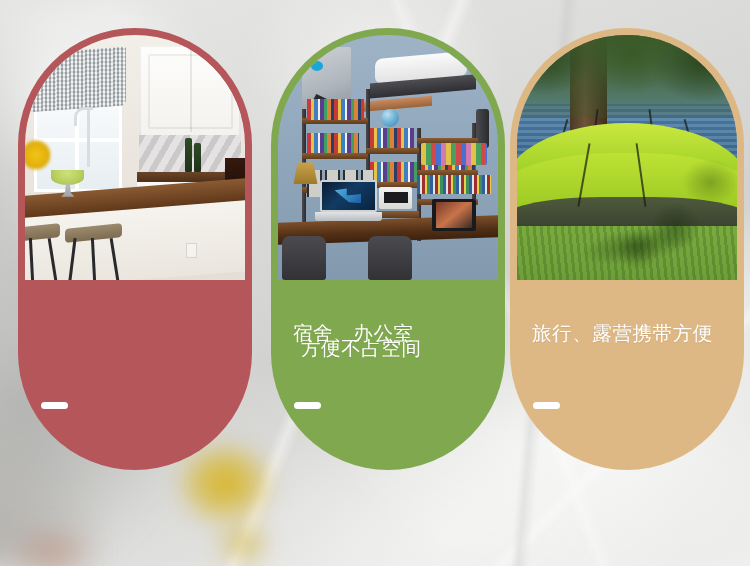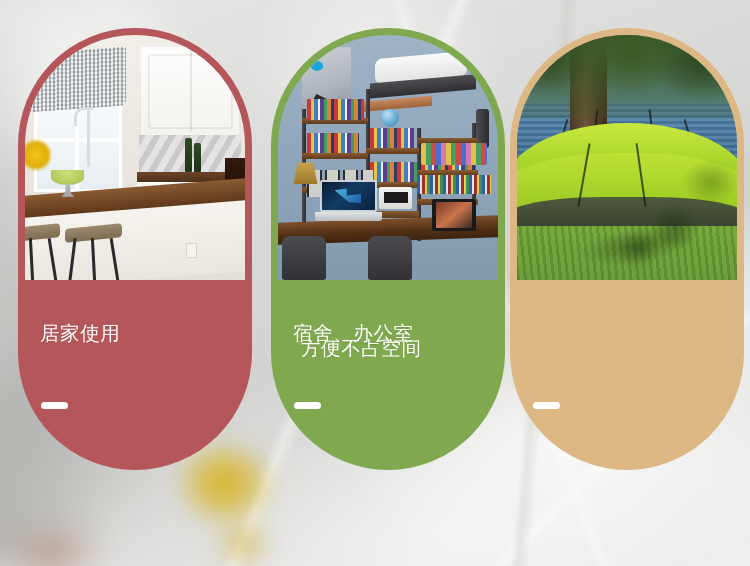--- a/index.html
+++ b/index.html
@@ -428,21 +428,20 @@
             <div class="leg l3"></div>
           </div>
         <div class="k-stool s2">
             <div class="seat"></div>
             <div class="leg l1"></div>
             <div class="leg l2"></div>
             <div class="leg l3"></div>
           </div>
       </div>
     </div>
-    <div class="card-text" style="top:293px;">居家使用</div>
     <div class="card-dash" style="top:374px;"></div>
   </div>
 
   <div class="card" id="card-1" style="left:271px; top:28px; width:234px; height:442px; background:#80a84f;">
     <div class="card-inner-img" style="height:245px;">
       <div class="photo office">
         <div class="o-poster"></div>
 
         <div class="o-monitor-top"></div>
         <div class="o-shelf-top"></div>
@@ -505,16 +504,17 @@
         <div class="t-pole" style="left:62%; top:30%; height:30%; transform:rotate(-7deg);"></div>
         <div class="t-pole" style="left:80%; top:34%; height:28%; transform:rotate(-16deg);"></div>
         <div class="t-body"></div>
         <div class="t-body2"></div>
         <div class="t-skirt"></div>
         <div class="t-pole" style="left:30%; top:44%; height:26%; transform:rotate(10deg);"></div>
         <div class="t-pole" style="left:56%; top:44%; height:26%; transform:rotate(-8deg);"></div>
         <div class="t-dapple"></div>
       </div>
     </div>
+    <div class="card-text" style="top:293px;">旅行、露营携带方便</div>
     <div class="card-dash" style="top:374px;"></div>
   </div>
 
 </div>
 
 </body></html>

